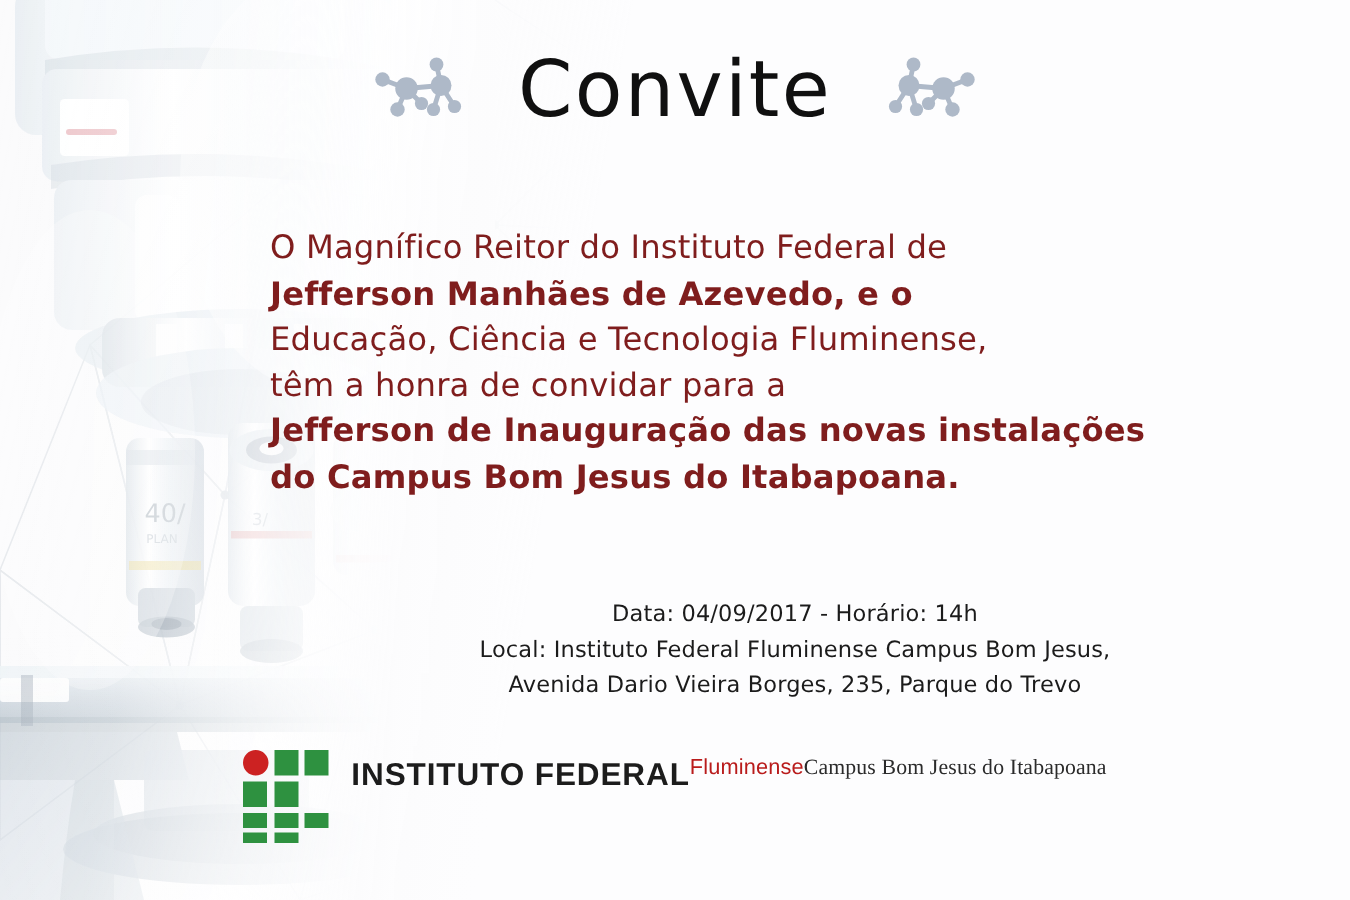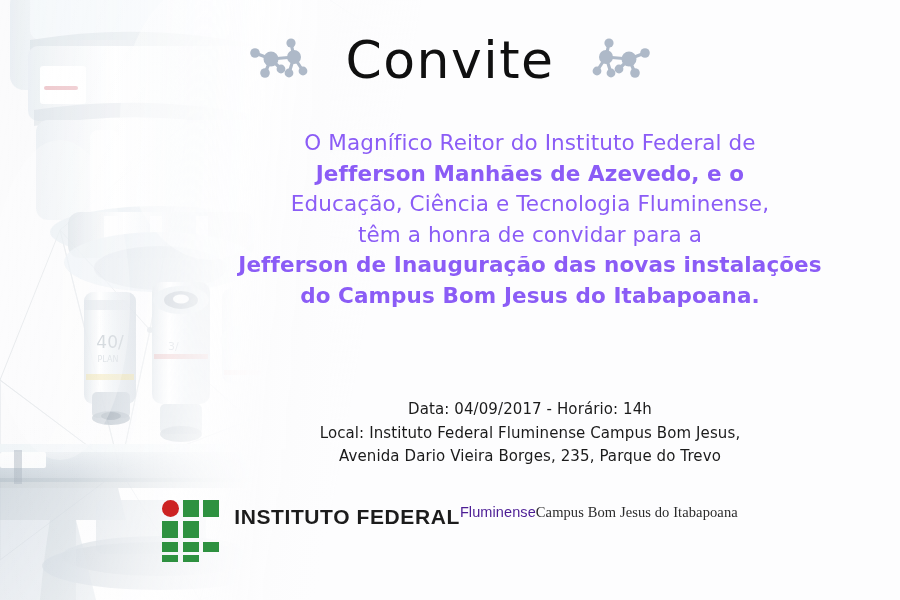--- a/index.html
+++ b/index.html
@@ -36,22 +36,22 @@
   .title-text{
     font-size:52px;letter-spacing:1.5px;color:#101010;
     font-weight:400;line-height:1;
     font-family:"DejaVu Sans", sans-serif;
     white-space:nowrap;
   }
   .molecule{flex:0 0 auto;line-height:0;}
 
   
   .body-block{
-    position:absolute;left:180px;right:20px;top:128px;
-    text-align:center;color:#8b5cf6;
+    position:absolute;left:180px;right:20px;top:151px;
+    text-align:left;color:#7f1d1d;
   }
   .bline{
     font-size:21.5px;line-height:30.5px;
     letter-spacing:.1px;white-space:nowrap;
   }
   .bline.bold{font-weight:700;}
 
   
   .details-block{
     position:absolute;left:180px;right:20px;top:398px;
@@ -65,21 +65,21 @@
     display:flex;align-items:flex-start;justify-content:center;gap:14px;
   }
   .logo-mark{flex:0 0 auto;line-height:0;}
   .logo-text{display:flex;flex-direction:row;justify-content:flex-start;padding-top:4px;}
   .logo-l1{
     font-family:"Liberation Sans", sans-serif;
     font-weight:700;font-size:21px;letter-spacing:.6px;color:#1c1c1c;line-height:25px;
   }
   .logo-l2{
     font-family:"Liberation Sans", sans-serif;
-    font-size:14.5px;color:#4c1d95;line-height:17px;letter-spacing:.1px;
+    font-size:14.5px;color:#b91c1c;line-height:17px;letter-spacing:.1px;
   }
   .logo-l3{
     font-family:Liberation Serif, serif;
     font-size:14.5px;color:#2b2b2b;line-height:17px;letter-spacing:.1px;
   }
 </style>
 </head>
 <body>
 
 <div id="card">

